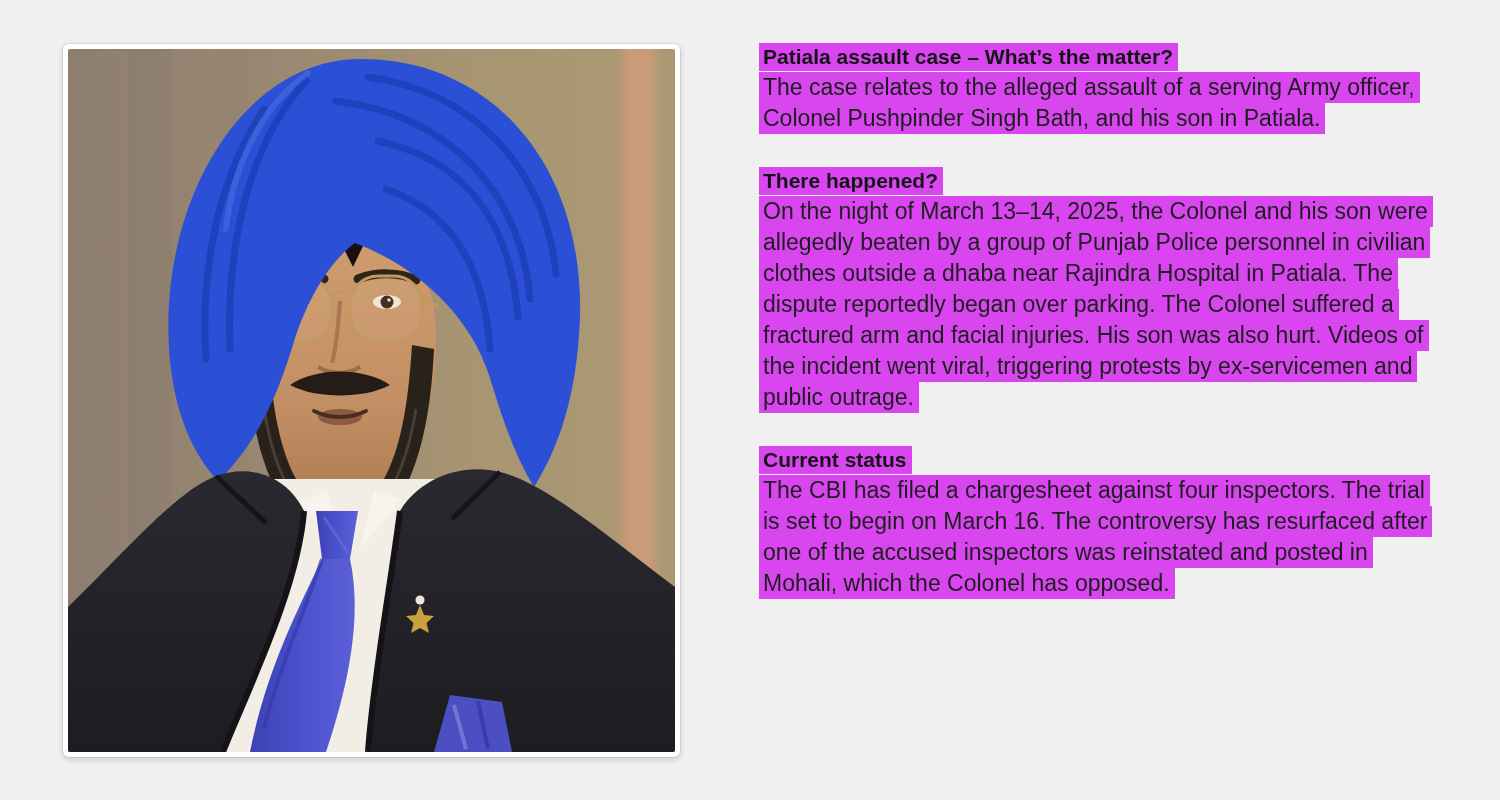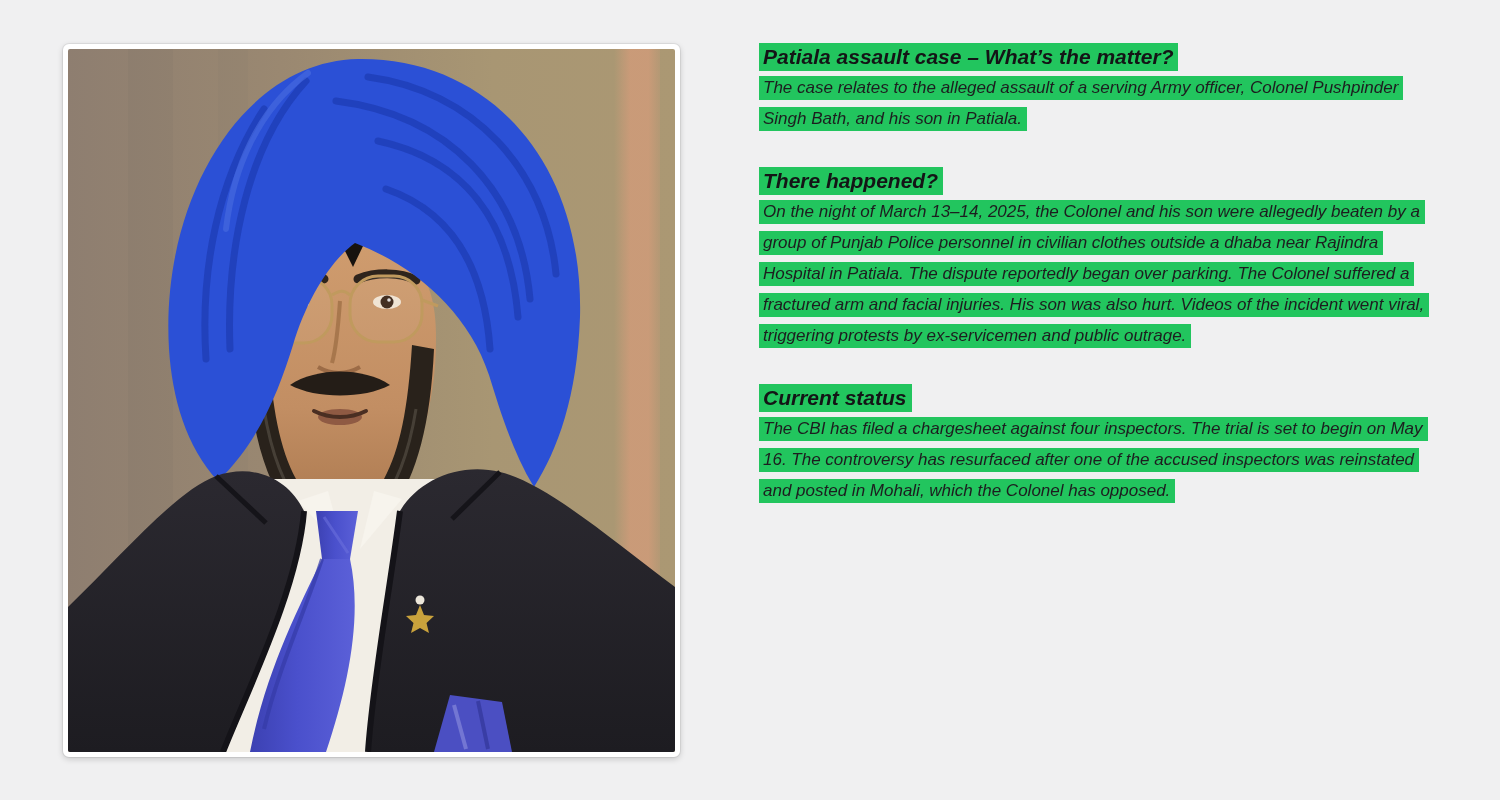--- a/index.html
+++ b/index.html
@@ -49,30 +49,29 @@
   .section:last-child { margin-bottom: 16px; }
   .section h2 {
     margin: 0;
     font-size: 21px;
     line-height: 31px;
     font-weight: bold;
     color: #141416;
   }
   .section p {
     margin: 0;
-    font-size: 17px;
+    font-size: 23px;
     line-height: 31px;
   }
   .hl {
-    background: #22c55e;
+    background: #d946ef;
     padding: 2px 5px 3px 4px;
     margin-left: -4px;
     -webkit-box-decoration-break: clone;
     box-decoration-break: clone;
-    font-style: italic;
   }
 </style>
 </head>
 <body>
 
 <div class="stage">
 
   <figure class="photo-frame" role="img" aria-label="Studio portrait of a Sikh man wearing a bright blue turban, gold wire-rim glasses, dark beard, black suit, white shirt, blue tie, gold flower lapel pin and blue pocket square against a brown backdrop">
     <svg viewBox="0 0 607 703" xmlns="http://www.w3.org/2000/svg" aria-hidden="true">
       <defs>
@@ -236,17 +235,17 @@
     </div>
 
     <div class="section">
       <h2><span class="hl">There happened?</span></h2>
       <p><span class="hl">On the night of March 13–14, 2025, the Colonel and his son were allegedly beaten by a group of Punjab Police personnel in civilian clothes outside a dhaba near Rajindra Hospital in Patiala. The dispute reportedly began over parking. The Colonel suffered a fractured arm and facial injuries. His son was also hurt. Videos of the incident went viral, triggering protests by ex-servicemen and public outrage.</span></p>
     </div>
 
 
     <div class="section">
       <h2><span class="hl">Current status</span></h2>
-      <p><span class="hl">The CBI has filed a chargesheet against four inspectors. The trial is set to begin on May 16. The controversy has resurfaced after one of the accused inspectors was reinstated and posted in Mohali, which the Colonel has opposed.</span></p>
+      <p><span class="hl">The CBI has filed a chargesheet against four inspectors. The trial is set to begin on March 16. The controversy has resurfaced after one of the accused inspectors was reinstated and posted in Mohali, which the Colonel has opposed.</span></p>
     </div>
 
   </div>
 </div>
 
 </body></html>

